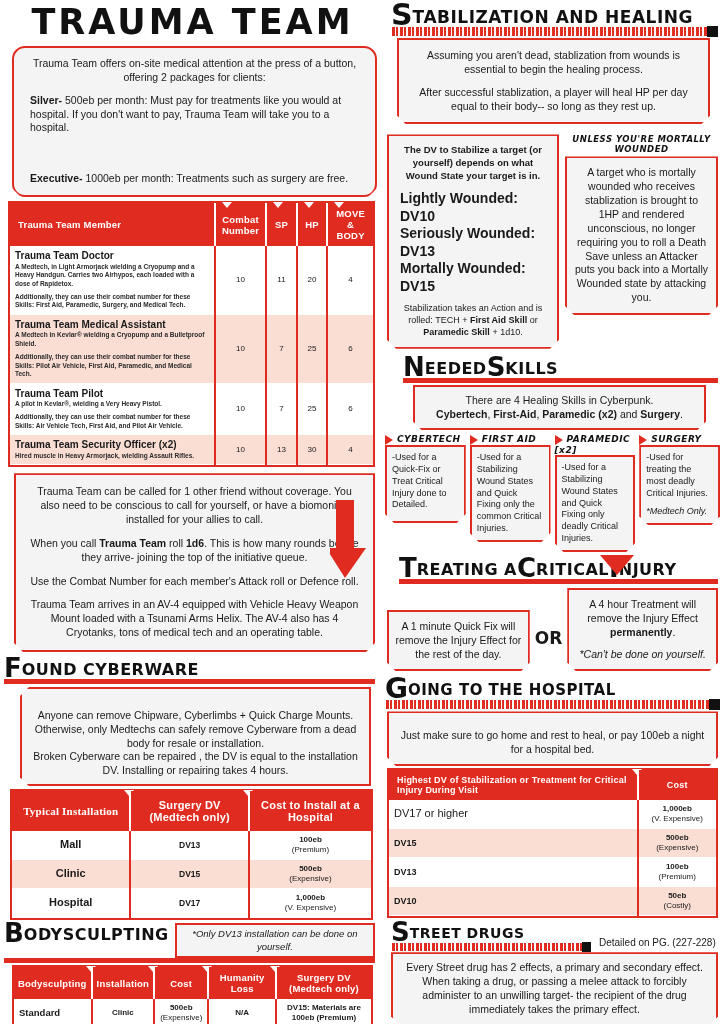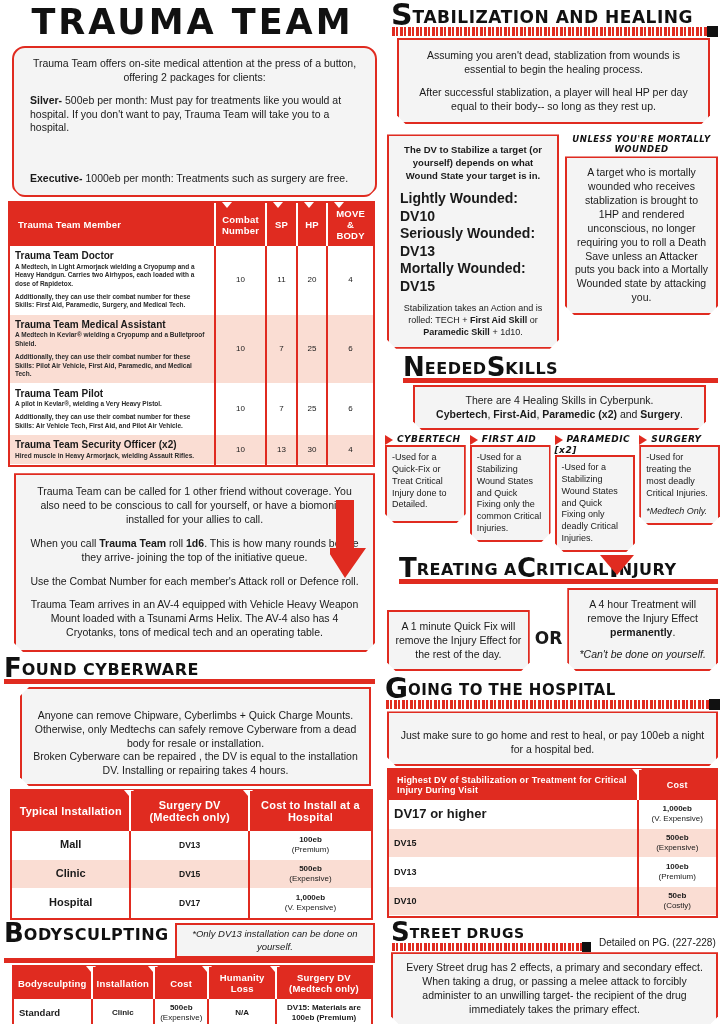--- a/index.html
+++ b/index.html
@@ -188,21 +188,21 @@
     <div style="margin:3px 14px 0 20px;">
       <div class="box clip-tl" style="padding:6px 8px; white-space:pre-line;">
         <span>Anyone can remove Chipware, Cyberlimbs + Quick Charge Mounts. Otherwise, only Medtechs can safely remove Cyberware from a dead body for resale or installation.
 Broken Cyberware can be repaired , the DV is equal to the installation DV. Installing or repairing takes 4 hours.</span>
       </div>
     </div>
     <div style="margin:3px 12px 0 10px; border:2px solid #E02B20;">
       <table class="tbl">
         <thead>
           <tr>
-            <th style="width:33%; font-size:11px; padding:8px 4px;"><span class="arrowmark" style="left:auto;right:-5px;"></span><span>Typical Installation</span></th>
+            <th style="width:33%; font-size:11px; padding:8px 4px;font-family:Liberation Serif, serif;"><span class="arrowmark" style="left:auto;right:-5px;"></span><span>Typical Installation</span></th>
             <th style="width:33%; font-size:11px; padding:8px 4px;"><span class="arrowmark" style="left:auto;right:-5px;"></span><span>Surgery DV (Medtech only)</span></th>
             <th style="width:34%; font-size:11px; padding:8px 4px;">Cost to Install at a Hospital</th>
           </tr>
         </thead>
         <tbody>
           <tr>
             <td style="font-size:11px;font-weight:bold;padding:7px 4px;">Mall</td>
             <td style="font-size:8.5px;font-weight:bold;">DV13</td>
             <td><span style="font-weight:bold">100eb</span><br><span>(Premium)</span></td>
           </tr>
@@ -396,21 +396,21 @@
     <div style="margin:2px 6px 0 2px; border:2px solid #E02B20;">
       <table class="tbl">
         <thead>
           <tr>
             <th class="left" style="width:76%; font-size:9px;"><span class="arrowmark" style="left:auto;right:-5px;"></span><span>Highest DV of Stabilization or Treatment for Critical Injury During Visit</span></th>
             <th style="width:24%; font-size:9px;">Cost</th>
           </tr>
         </thead>
         <tbody>
           <tr>
-            <td style="text-align:left;font-size:13px;font-weight:bold;">DV17 or higher</td>
+            <td style="text-align:left;font-size:11px;font-weight:normal;">DV17 or higher</td>
             <td><span style="font-weight:bold">1,000eb</span><br><span>(V. Expensive)</span></td>
           </tr>
           <tr>
             <td style="text-align:left;font-size:9px;font-weight:bold;">DV15</td>
             <td><span style="font-weight:bold">500eb</span><br><span>(Expensive)</span></td>
           </tr>
           <tr>
             <td style="text-align:left;font-size:9px;font-weight:bold;">DV13</td>
             <td><span style="font-weight:bold">100eb</span><br><span>(Premium)</span></td>
           </tr>

